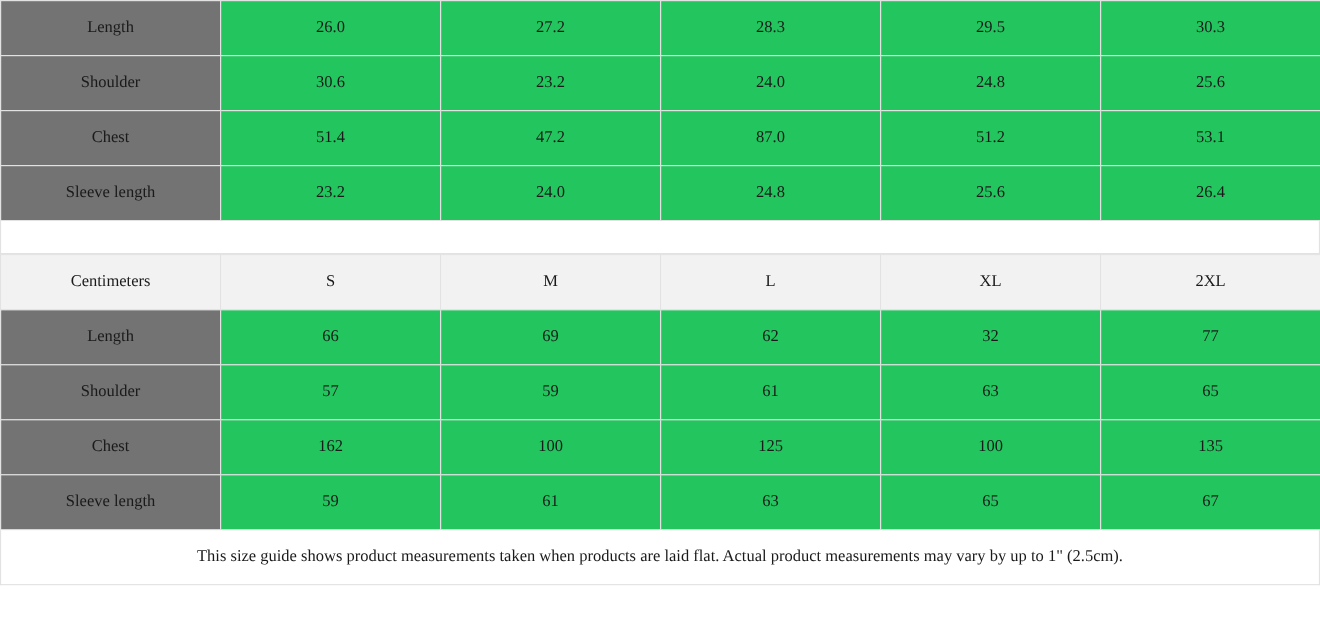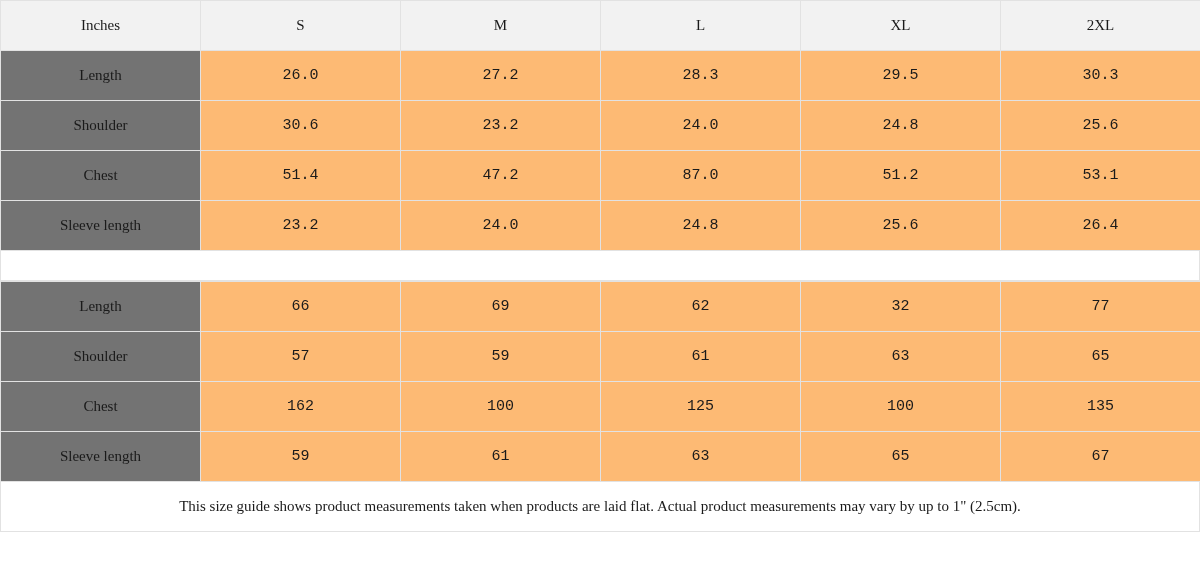--- a/index.html
+++ b/index.html
@@ -36,22 +36,21 @@
   table.size-table col.size-col  { width: 200px; }
   td.header-cell {
     background: #f2f2f2;
     font-weight: 400;
   }
   td.row-label {
     background: #737373;
     font-weight: 400;
   }
   td.value-cell {
-    background: #fdba74;
-    font-family: Liberation Mono, monospace;
+    background: #22c55e;
   }
   .table-gap {
     height: 30px;
     border-left: 1px solid #e2e2e2;
     border-right: 1px solid #e2e2e2;
     border-bottom: 1px solid #e2e2e2;
     background: #ffffff;
     box-sizing: border-box;
   }
   .note {
@@ -77,28 +76,20 @@
   <table class="size-table">
     <colgroup>
       <col class="label-col">
         <col class="size-col">
         <col class="size-col">
         <col class="size-col">
         <col class="size-col">
         <col class="size-col">
     </colgroup>
     <tbody>
-      <tr>
-        <td class="header-cell">Inches</td>
-        <td class="header-cell">S</td>
-        <td class="header-cell">M</td>
-        <td class="header-cell">L</td>
-        <td class="header-cell">XL</td>
-        <td class="header-cell">2XL</td>
-      </tr>
       <tr>
         <td class="row-label">Length</td>
         <td class="value-cell">26.0</td>
         <td class="value-cell">27.2</td>
         <td class="value-cell">28.3</td>
         <td class="value-cell">29.5</td>
         <td class="value-cell">30.3</td>
       </tr>
       <tr>
         <td class="row-label">Shoulder</td>
@@ -133,20 +124,28 @@
     <colgroup>
       <col class="label-col">
         <col class="size-col">
         <col class="size-col">
         <col class="size-col">
         <col class="size-col">
         <col class="size-col">
     </colgroup>
     <tbody>
       <tr>
+        <td class="header-cell">Centimeters</td>
+        <td class="header-cell">S</td>
+        <td class="header-cell">M</td>
+        <td class="header-cell">L</td>
+        <td class="header-cell">XL</td>
+        <td class="header-cell">2XL</td>
+      </tr>
+      <tr>
         <td class="row-label">Length</td>
         <td class="value-cell">66</td>
         <td class="value-cell">69</td>
         <td class="value-cell">62</td>
         <td class="value-cell">32</td>
         <td class="value-cell">77</td>
       </tr>
       <tr>
         <td class="row-label">Shoulder</td>
         <td class="value-cell">57</td>

